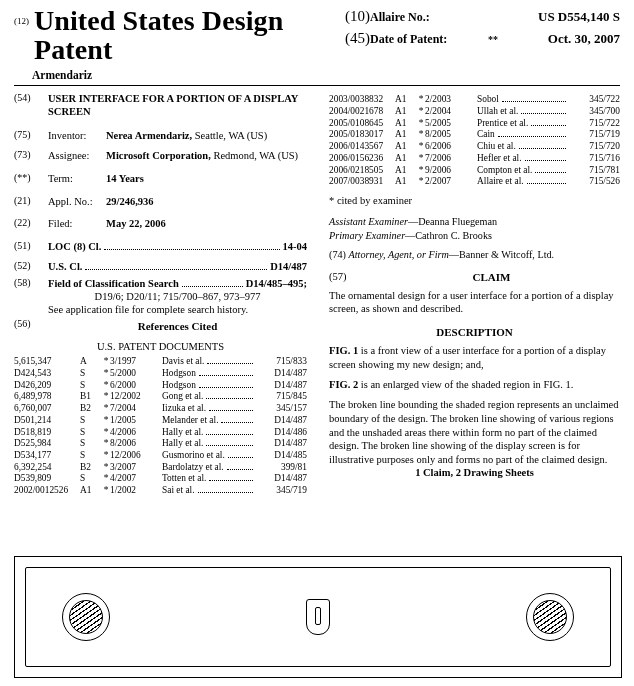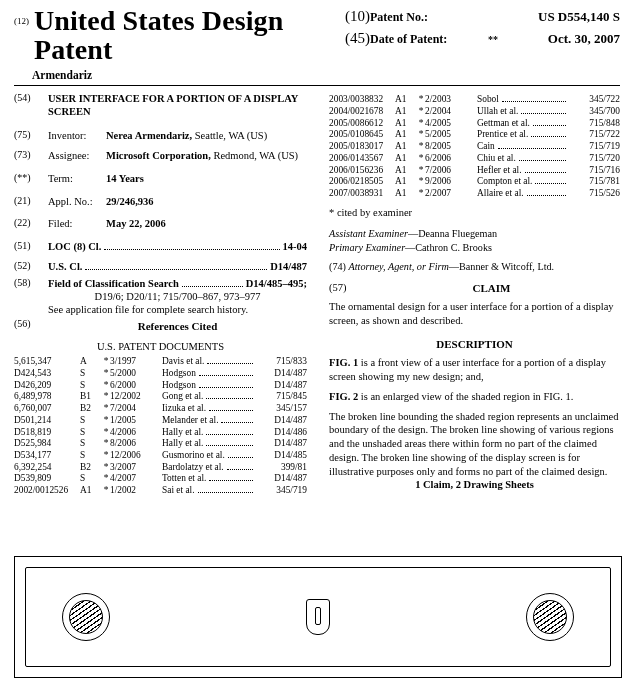--- a/index.html
+++ b/index.html
@@ -342,21 +342,21 @@
     <div class="header-left">
       <div class="title-row">
         <span class="code12">(12)</span>
         <span class="main-title">United States Design Patent</span>
       </div>
       <div class="inventor-line">Armendariz</div>
     </div>
     <div class="header-right">
       <div class="hr-row">
         <span class="hr-code">(10)</span>
-        <span class="hr-label">Patent No.:</span>
+        <span class="hr-label">Allaire No.:</span>
         <span class="hr-value">US D554,140 S</span>
       </div>
       <div class="hr-row">
         <span class="hr-code">(45)</span>
         <span class="hr-label">Date of Patent:</span>
         <span class="stars">**</span>
         <span class="hr-value">Oct. 30, 2007</span>
       </div>
     </div>
   </div>
@@ -636,33 +636,20 @@
               <td class="kd">A1</td>
               <td class="st">*</td>
               <td class="dt">2/2004</td>
               <td class="nm">
                 <div class="nm-inner">
                   <span class="nm-txt">Ullah et al.</span>
                   <span class="nm-dots"></span>
                 </div>
               </td>
               <td class="cl">345/700</td>
-            </tr>
-            <tr>
-              <td class="pn">2005/0086612</td>
-              <td class="kd">A1</td>
-              <td class="st">*</td>
-              <td class="dt">4/2005</td>
-              <td class="nm">
-                <div class="nm-inner">
-                  <span class="nm-txt">Gettman et al.</span>
-                  <span class="nm-dots"></span>
-                </div>
-              </td>
-              <td class="cl">715/848</td>
             </tr>
             <tr>
               <td class="pn">2005/0108645</td>
               <td class="kd">A1</td>
               <td class="st">*</td>
               <td class="dt">5/2005</td>
               <td class="nm">
                 <div class="nm-inner">
                   <span class="nm-txt">Prentice et al.</span>
                   <span class="nm-dots"></span>

